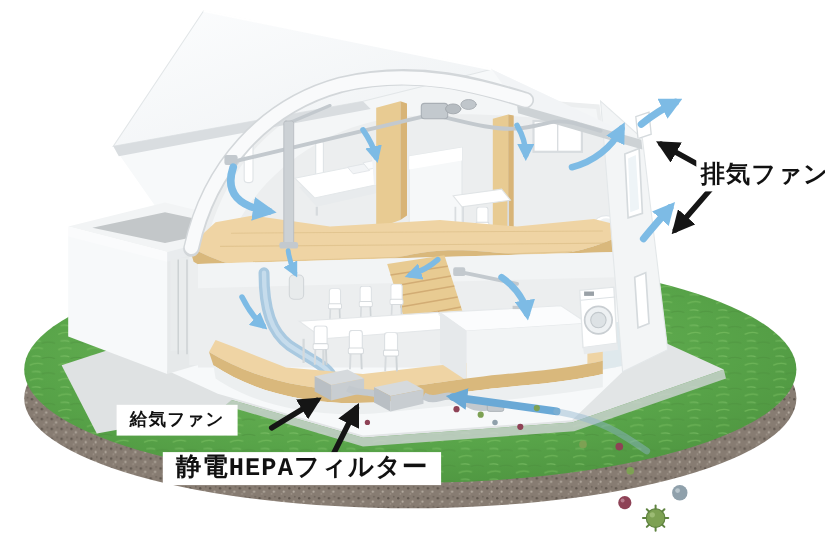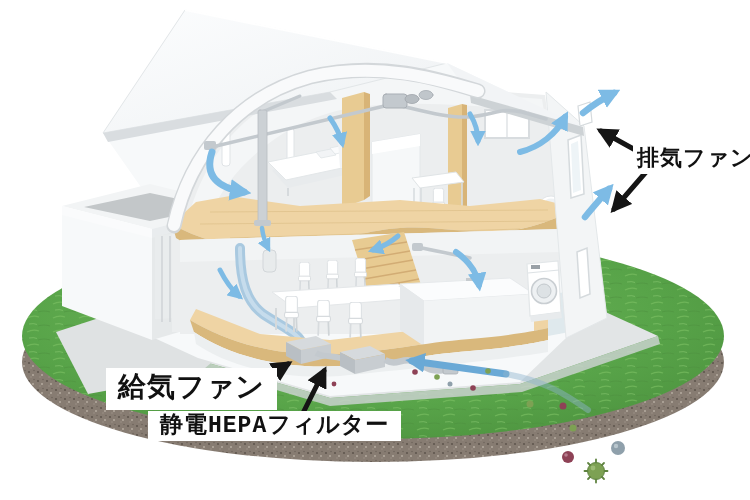--- a/index.html
+++ b/index.html
@@ -12,21 +12,21 @@
   .diagram-label{
     position:absolute;
     font-weight:700;
     color:var(--label-text,#111111);
     background:#ffffff;
     letter-spacing:1px;
     line-height:1.15;
     white-space:nowrap;
   }
   .lbl-exhaust{left:633px;top:145px;font-size:22px;padding:2px 4px;}
-  .lbl-supply{left:106px;top:368px;font-size:28px;padding:5px 12px;}
+  .lbl-supply{left:106px;top:368px;font-size:16px;padding:5px 12px;}
   .lbl-hepa{left:148px;top:411px;font-size:23px;padding:2px 12px;}
   .c-concrete{fill:var(--concrete,#e2e5e6);}
   .c-wall{fill:var(--wall-white,#f7f9fa);}
   .c-fascia{fill:var(--roof-fascia,#cdd2d5);}
   .c-interior{fill:var(--interior-wall,#eceeef);}
   .c-woodtop{fill:var(--wood-floor,#efd4a4);}
   .c-woodedge{fill:var(--wood-edge,#d9b87c);}
   .c-woodpanel{fill:var(--wood-panel,#e8cb92);}
   .s-duct{stroke:var(--duct-gray,#c3c9ce);}
   .s-flow{stroke:var(--arrow-blue,#7dbbe5);}

